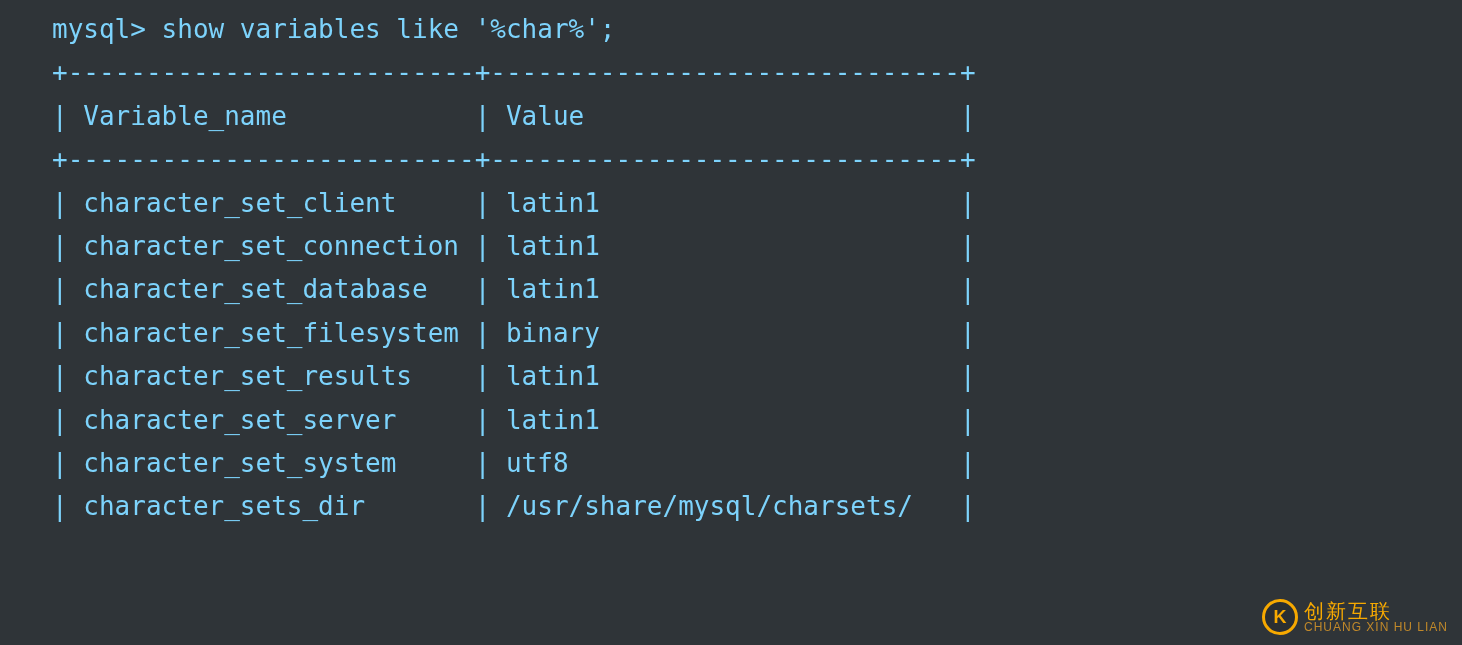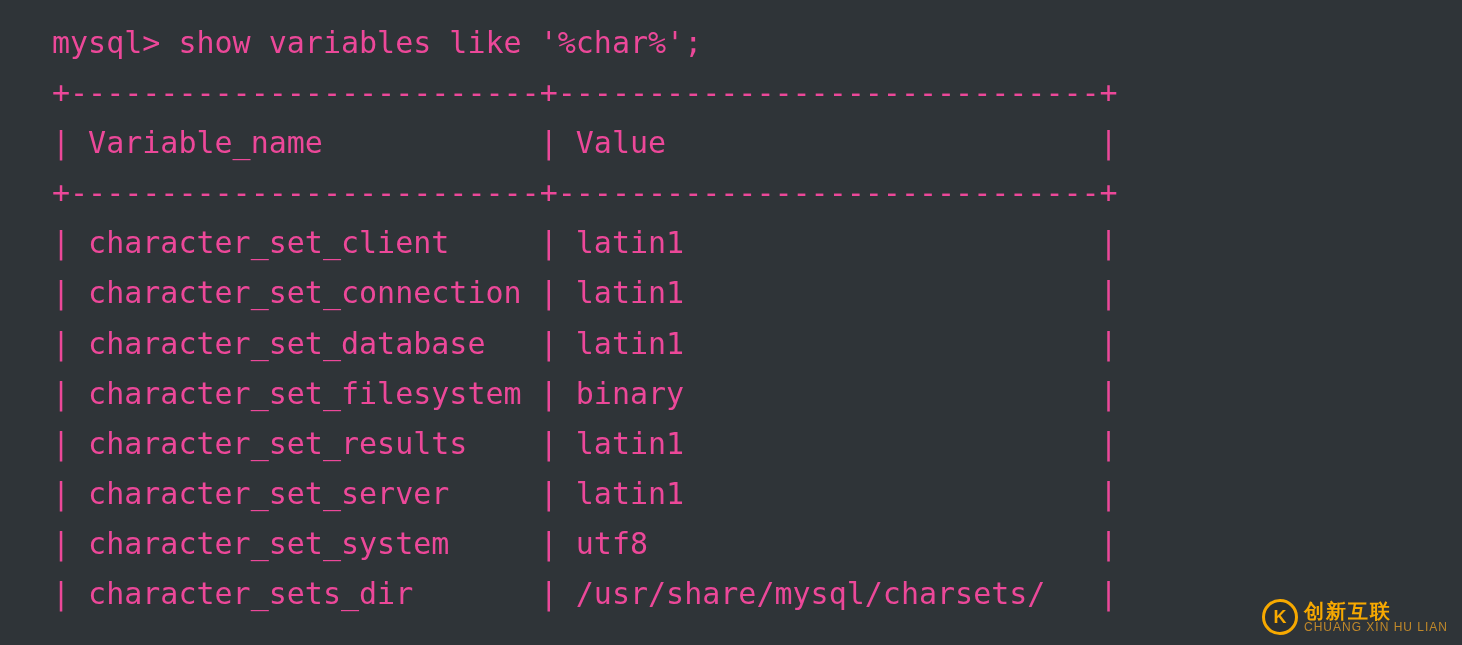--- a/index.html
+++ b/index.html
@@ -6,25 +6,25 @@
     margin: 0;
     padding: 0;
     background: #2f3438;
     width: 1462px;
     height: 645px;
     overflow: hidden;
     position: relative;
   }
   pre.terminal {
     margin: 0;
-    padding: 18px 0 0 52px;
+    padding: 8px 0 0 52px;
     font-family: "DejaVu Sans Mono", "Menlo", "Consolas", monospace;
-    font-size: 30px;
+    font-size: 26px;
     line-height: 1.67;
-    color: #ec4899;
+    color: #7dd3fc;
     white-space: pre;
     letter-spacing: 0px;
   }
   .watermark {
     position: absolute;
     right: 14px;
     bottom: 10px;
     font-family: Arial, sans-serif;
     color: #f7a900;
     display: flex;
@@ -43,21 +43,21 @@
     font-size: 18px;
     background: rgba(0,0,0,0.1);
   }
   .watermark .txt {
     display: flex;
     flex-direction: column;
     line-height: 1;
   }
   .watermark .cn {
     font-size: 20px;
-    font-weight: bold;
+    font-weight: normal;
     letter-spacing: 2px;
   }
   .watermark .en {
     font-size: 12px;
     letter-spacing: 1px;
     color: #c0882a;
   }
 </style>
 </head>
 <body>

